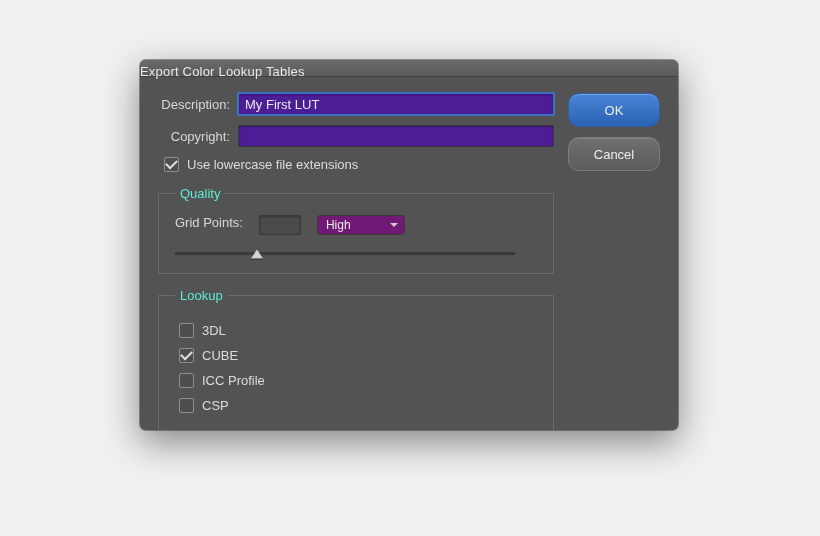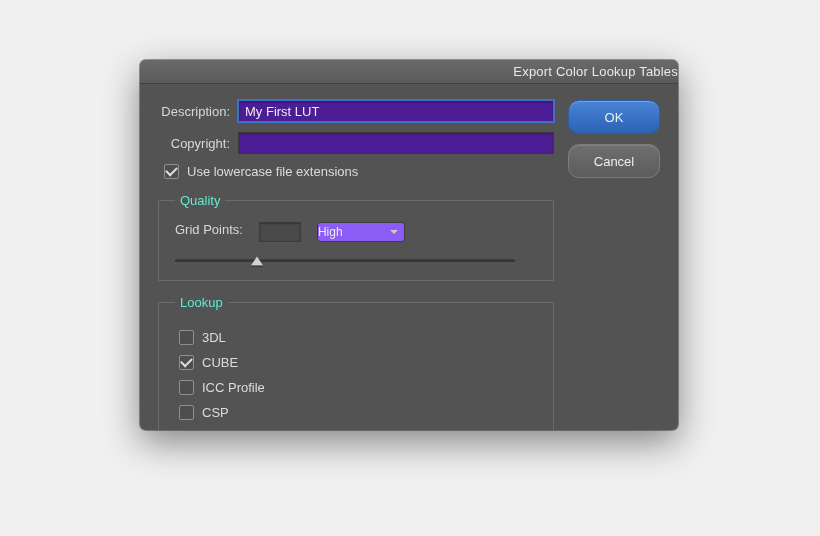--- a/index.html
+++ b/index.html
@@ -14,24 +14,24 @@
     position: absolute;
     left: 140px; top: 60px;
     width: 538px; height: 370px;
     background: #535353;
     border-radius: 6px;
     box-shadow: 0 12px 36px rgba(0,0,0,0.45), 0 0 0 1px rgba(0,0,0,0.35);
     color: #dcdcdc;
     overflow: hidden;
   }
   .titlebar {
-    height: 24px;
+    height: 17px;
     background: linear-gradient(#6a6a6a,#5a5a5a);
     border-bottom: 1px solid #404040;
-    text-align: right;
+    text-align: left;
     line-height: 24px;
     font-size: 13px;
     color: #e8e8e8;
     letter-spacing: .2px;
   }
   .content {
     display: flex;
     padding: 16px 18px 14px 18px;
     gap: 14px;
   }
@@ -88,26 +88,26 @@
   .grid-label { color: #d8d8d8; }
   input.num {
     width: 42px; height: 20px;
     background: #4a4a4a; border: 1px solid #3a3a3a;
     color: #7dd3fc; text-align: right; padding: 0 20px;
     font-size: 12px;
     box-shadow: inset 0 1px 2px rgba(0,0,0,0.3);
   }
   .select {
     height: 20px; min-width: 88px;
-    background: #8b5cf6;
+    background: #701a75;
     border: 1px solid #3a3a3a;
     border-radius: 3px;
     color: #eaeaea;
     display: inline-flex; align-items: center;
-    padding: 0 18px 0 0;
+    padding: 0 18px 0 8px;
     position: relative;
     font-size: 12px;
   }
   .select::after {
     content:"";
     position:absolute; right:6px; top:50%;
     width: 0; height: 0;
     border-left: 4px solid transparent;
     border-right: 4px solid transparent;
     border-top: 4px solid #ccc;

